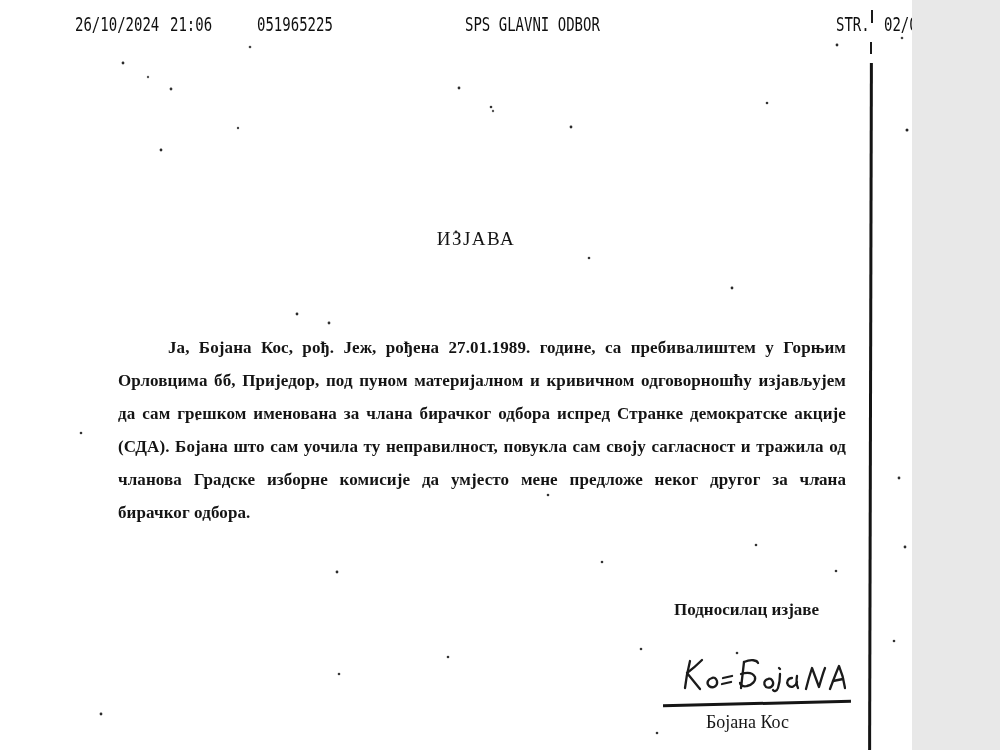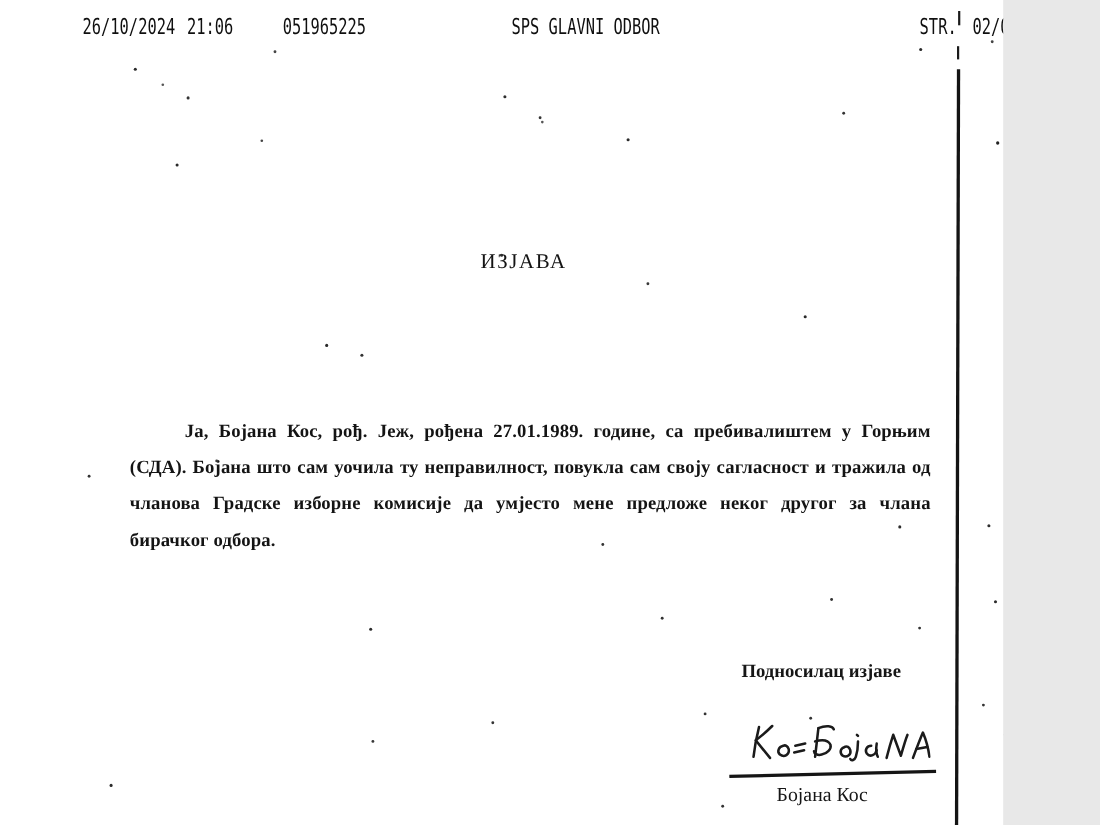--- a/index.html
+++ b/index.html
@@ -36,21 +36,21 @@
     position:absolute;left:118px;top:228px;width:716px;
     text-align:center;
   }
   .doc-title{
     font-size:19px;font-weight:400;letter-spacing:1.5px;color:#141414;
   }
 
   
   .body-block{
     position:absolute;left:118px;top:331px;width:728px;
-    font-size:17px;font-weight:600;color:#141414;margin-top:44px;
+    font-size:17px;font-weight:600;color:#141414;
   }
   .bl{
     height:33px;line-height:33px;
     white-space:nowrap;
     text-align:justify;text-align-last:justify;
     letter-spacing:0.1px;
   }
   .bl.first{ padding-left:50px; }
   .bl.last{ text-align:right;text-align-last:left; }
 
@@ -106,20 +106,22 @@
   <div class="vdash1"></div>
   <div class="vdash2"></div>
   <div class="vline"></div>
 
   <div class="title-row">
     <span class="doc-title">ИЗЈАВА</span>
   </div>
 
   <div class="body-block">
     <div class="bl first">Ја, Бојана Кос, рођ. Јеж, рођена 27.01.1989. године, са пребивалиштем у Горњим</div>
+    <div class="bl">Орловцима бб, Приједор, под пуном материјалном и кривичном одговорношћу изјављујем</div>
+    <div class="bl">да сам грешком именована за члана бирачког одбора испред Странке демократске акције</div>
     <div class="bl">(СДА). Бојана што сам уочила ту неправилност, повукла сам своју сагласност и тражила од</div>
     <div class="bl">чланова Градске изборне комисије да умјесто мене предложе неког другог за члана</div>
     <div class="bl last">бирачког одбора.</div>
   </div>
 
   <div class="sig-label">Подносилац изјаве</div>
 
   <svg class="sig-svg" width="170" height="50" viewBox="0 0 170 50" fill="none" stroke="#1b1b1b" stroke-width="2.3" stroke-linecap="round" stroke-linejoin="round">
 
     <path d="M14,9 C12,17 10,27 9,36"></path>

